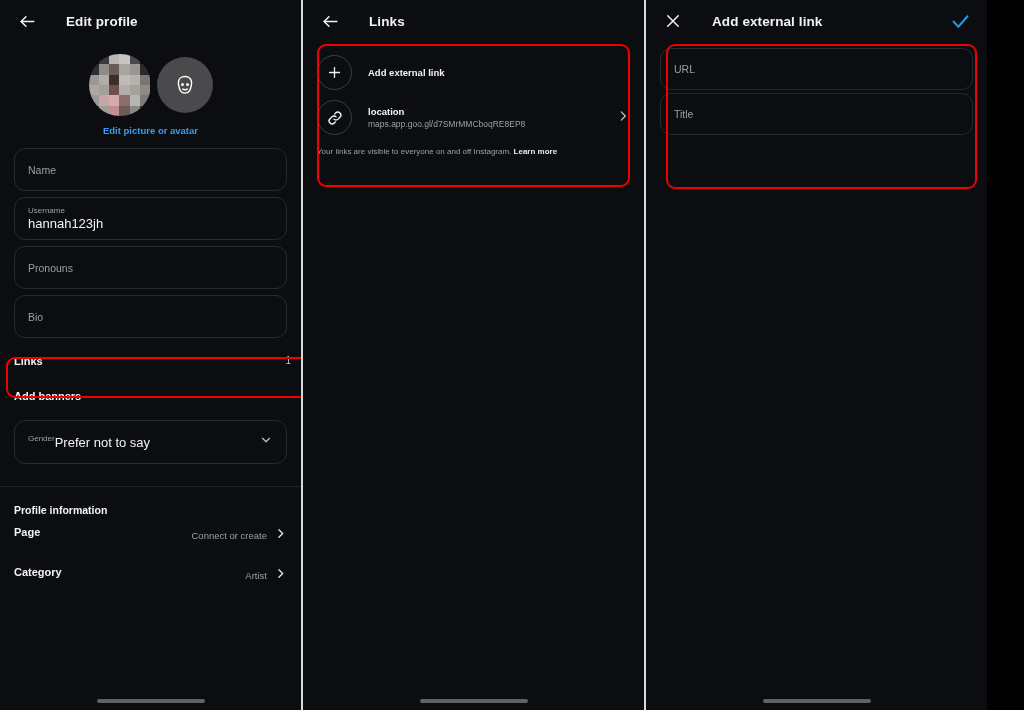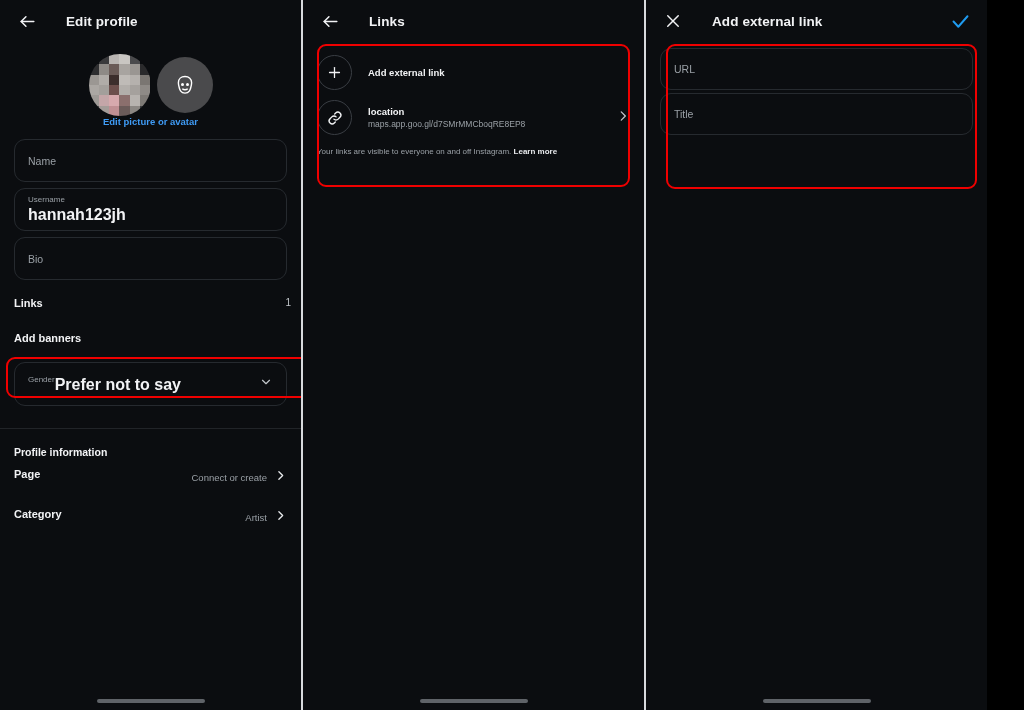--- a/index.html
+++ b/index.html
@@ -81,20 +81,21 @@
   .avatar-circle {
     width: 56px; height: 56px;
     border-radius: 50%;
     background: #4a4a4c;
     display: flex; align-items: center; justify-content: center;
   }
   .edit-pic-link {
     text-align: center;
     color: #3f9bf5;
     font-size: 9.5px;
+    margin-top: 9px;
     font-weight: 600;
   }
 
   
   .fields { padding: 0 14px; margin-top: 12px; }
   .field {
     height: 43px;
     border: 1px solid #262a2f;
     border-radius: 11px;
     padding: 0 13px;
@@ -107,23 +108,23 @@
   .field-label-only {
     font-size: 10.5px;
     color: #9aa0a6;
   }
   .field-sub {
     font-size: 8px;
     color: #9aa0a6;
     line-height: 1.2;
   }
   .field-val {
-    font-size: 16px;
-    color: #f2f3f5;
-    font-weight: bold;
+    font-size: 13px;
+    color: #f2f3f5;
+    font-weight: normal;
     margin-top: 1px;
   }
   .field.gender {
     flex-direction: row;
     align-items: center;
     justify-content: space-between;
     height: 44px;
   }
   .gender-text { display: flex; flex-direction: row; justify-content: center; }
 
@@ -366,20 +367,23 @@
 
     <div class="fields">
       <div class="field">
         <div class="field-label-only">Name</div>
       </div>
       <div class="field">
         <div class="field-sub">Username</div>
         <div class="field-val">hannah123jh</div>
       </div>
       <div class="field">
+        <div class="field-label-only">Pronouns</div>
+      </div>
+      <div class="field">
         <div class="field-label-only">Bio</div>
       </div>
     </div>
 
     <div class="links-row">
       <div class="row-title">Links</div>
       <div class="row-count">1</div>
     </div>
     <div class="hl" style="left:6px; top:357px; width:322px; height:41px;"></div>
 

